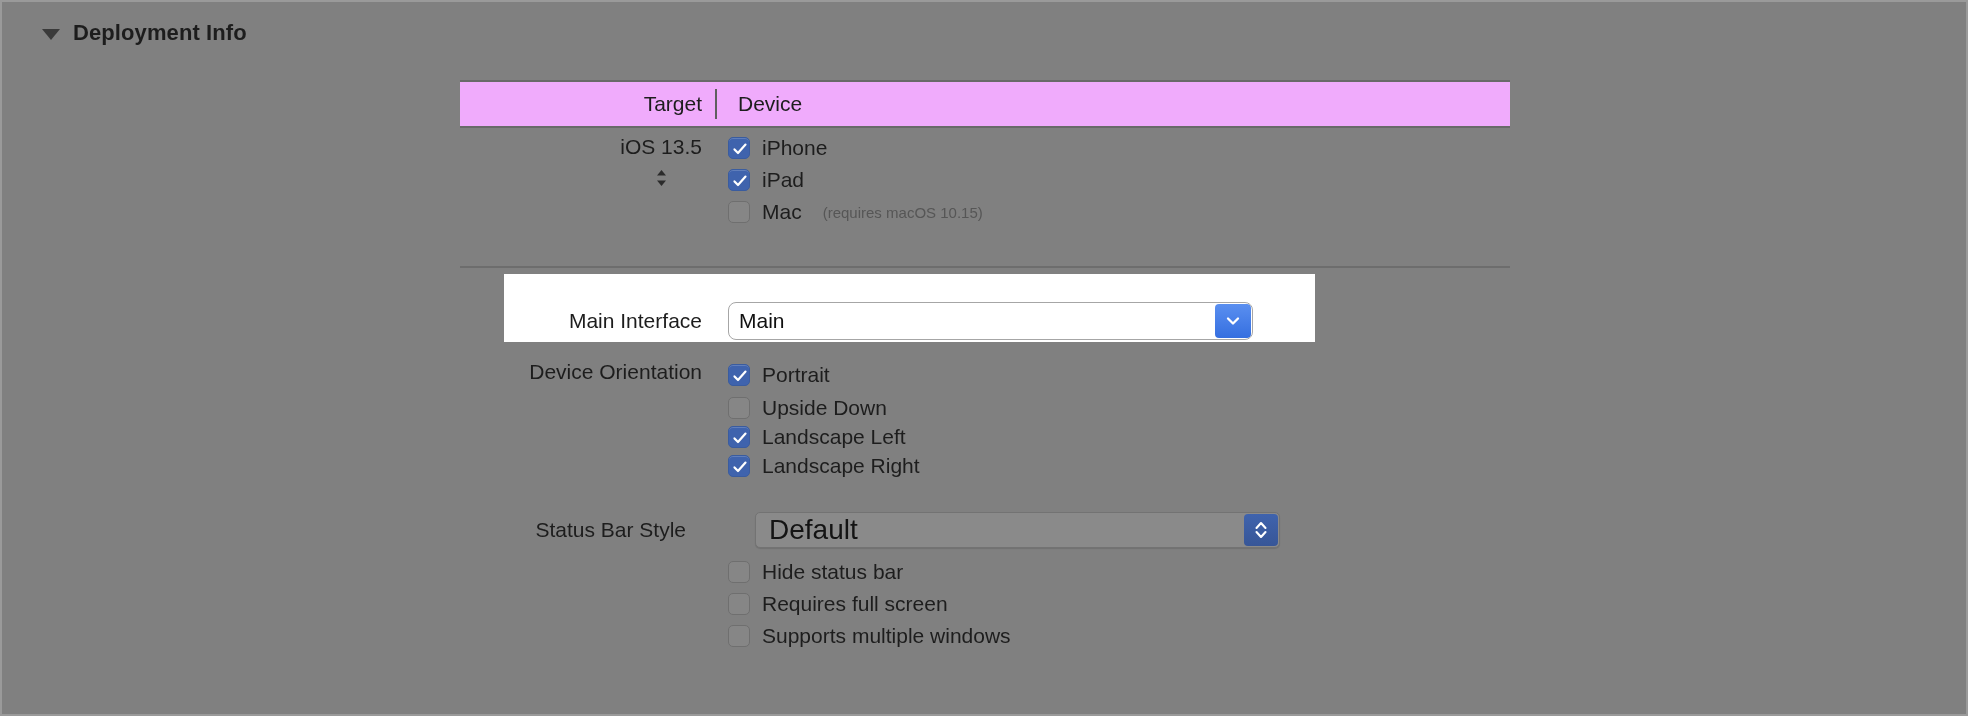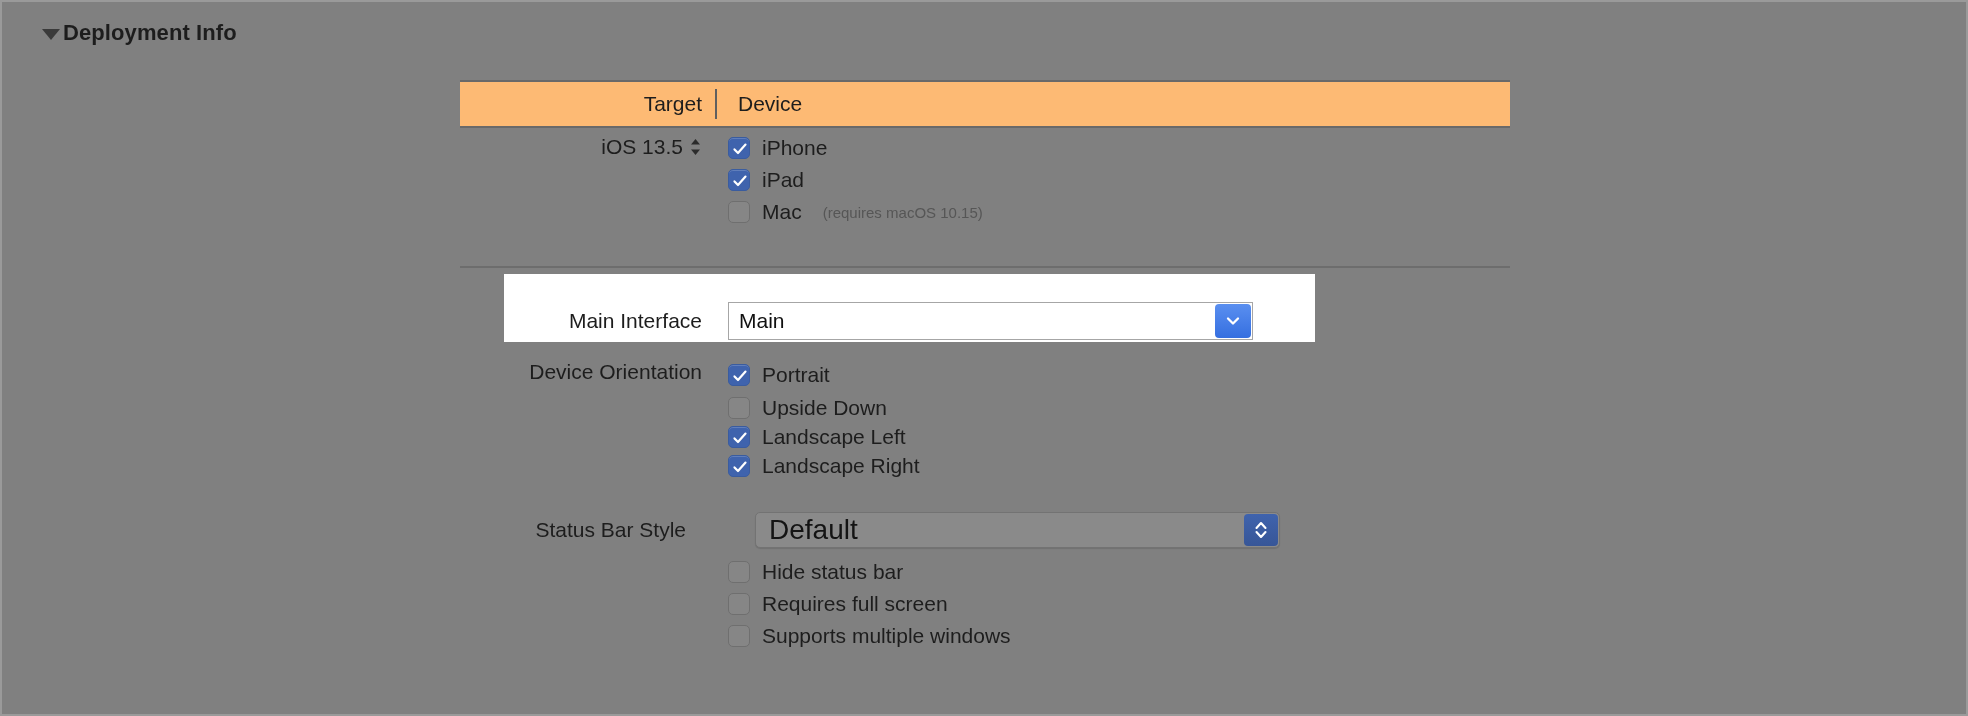--- a/index.html
+++ b/index.html
@@ -22,21 +22,21 @@
     overflow: hidden;
   }
 
   
   .section-header {
     position: absolute;
     left: 40px;
     top: 18px;
     display: flex;
     align-items: center;
-    gap: 3px;
+    gap: 13px;
   }
   .disclosure-triangle {
     width: 0;
     height: 0;
     border-left: 9px solid transparent;
     border-right: 9px solid transparent;
     border-top: 11px solid #3a3a3a;
     margin-top: 2px;
   }
   .section-title {
@@ -49,21 +49,21 @@
   
   .table {
     position: absolute;
     left: 458px;
     top: 78px;
     width: 1050px;
   }
   .table-head {
     display: flex;
     height: 44px;
-    background: #fdba74;
+    background: #f0abfc;
     border-top: 2px solid #696969;
     border-bottom: 2px solid #696969;
     align-items: center;
   }
   .th-target {
     width: 255px;
     text-align: right;
     padding-right: 13px;
     box-sizing: border-box;
     font-size: 21px;
@@ -101,20 +101,21 @@
   }
 
   
   .target-value {
     display: inline-flex;
     align-items: center;
     gap: 6px;
     font-size: 21px;
     color: #1d1d1d;
     line-height: 30px;
+    flex-direction: column;
   }
   .mini-stepper {
     display: inline-flex;
     flex-direction: column;
     justify-content: center;
     line-height: 0;
     color: #2b2b2b;
   }
   .mini-stepper svg { display: block; }
 
@@ -170,21 +171,21 @@
   }
 
   
   .combobox {
     display: flex;
     align-items: stretch;
     width: 525px;
     height: 38px;
     background: #ffffff;
     border: 1px solid #a6a6a6;
-    border-radius: 0;
+    border-radius: 8px;
     box-sizing: border-box;
     overflow: hidden;
   }
   .combobox .cb-text {
     flex: 1;
     display: flex;
     align-items: center;
     padding-left: 10px;
     font-size: 21px;
     color: #101010;

